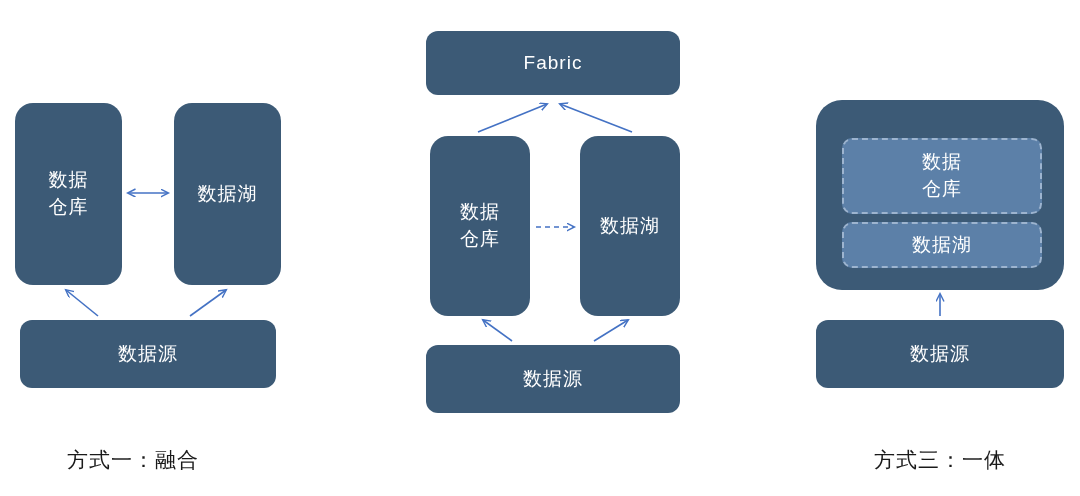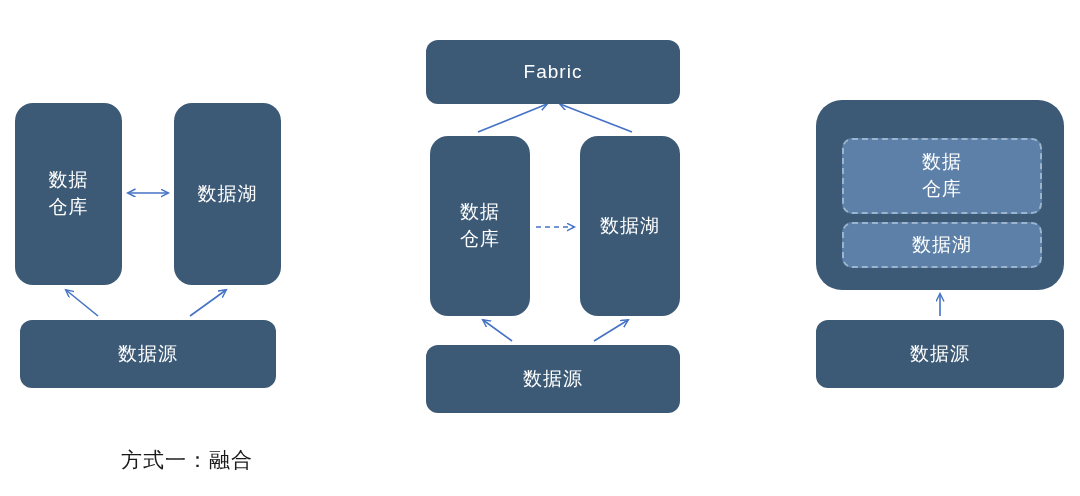--- a/index.html
+++ b/index.html
@@ -56,21 +56,21 @@
     justify-content:center;
     text-align:center;
     font-size:19px;
     line-height:1.4;
     letter-spacing:1px;
   }
   .inner-box .label{white-space:pre-line;}
   .caption{
     position:absolute;
     width:240px;
-    text-align:right;
+    text-align:center;
     font-size:21px;
     color:var(--caption-text);
     letter-spacing:1px;
   }
   line{stroke:var(--arrow);stroke-width:1.6;}
   .dashed{stroke-dasharray:5 4;}
 </style>
 </head>
 <body>
 
@@ -104,21 +104,21 @@
 仓库</span>
   </div>
   <div class="box tall" style="left:174px;top:103px;width:107px;height:182px;">
     <span class="label">数据湖</span>
   </div>
   <div class="box wide" style="left:20px;top:320px;width:256px;height:68px;">
     <span class="label">数据源</span>
   </div>
   <div class="caption" style="left:13px;top:446px;">方式一：融合</div>
 
-  <div class="box wide" style="left:426px;top:40px;width:254px;height:64px;">
+  <div class="box wide" style="left:426px;top:31px;width:254px;height:64px;">
     <span class="label">Fabric</span>
   </div>
   <div class="box tall" style="left:430px;top:136px;width:100px;height:180px;">
     <span class="label">数据
 仓库</span>
   </div>
   <div class="box tall" style="left:580px;top:136px;width:100px;height:180px;">
     <span class="label">数据湖</span>
   </div>
   <div class="box wide" style="left:426px;top:345px;width:254px;height:68px;">
@@ -129,14 +129,15 @@
   <div class="inner-box" style="left:842px;top:138px;width:196px;height:72px;">
     <span class="label">数据
 仓库</span>
   </div>
   <div class="inner-box" style="left:842px;top:222px;width:196px;height:42px;">
     <span class="label">数据湖</span>
   </div>
   <div class="box wide" style="left:816px;top:320px;width:248px;height:68px;">
     <span class="label">数据源</span>
   </div>
+  <div class="caption" style="left:820px;top:446px;">方式三：一体</div>
 
 </div>
 
 </body></html>

